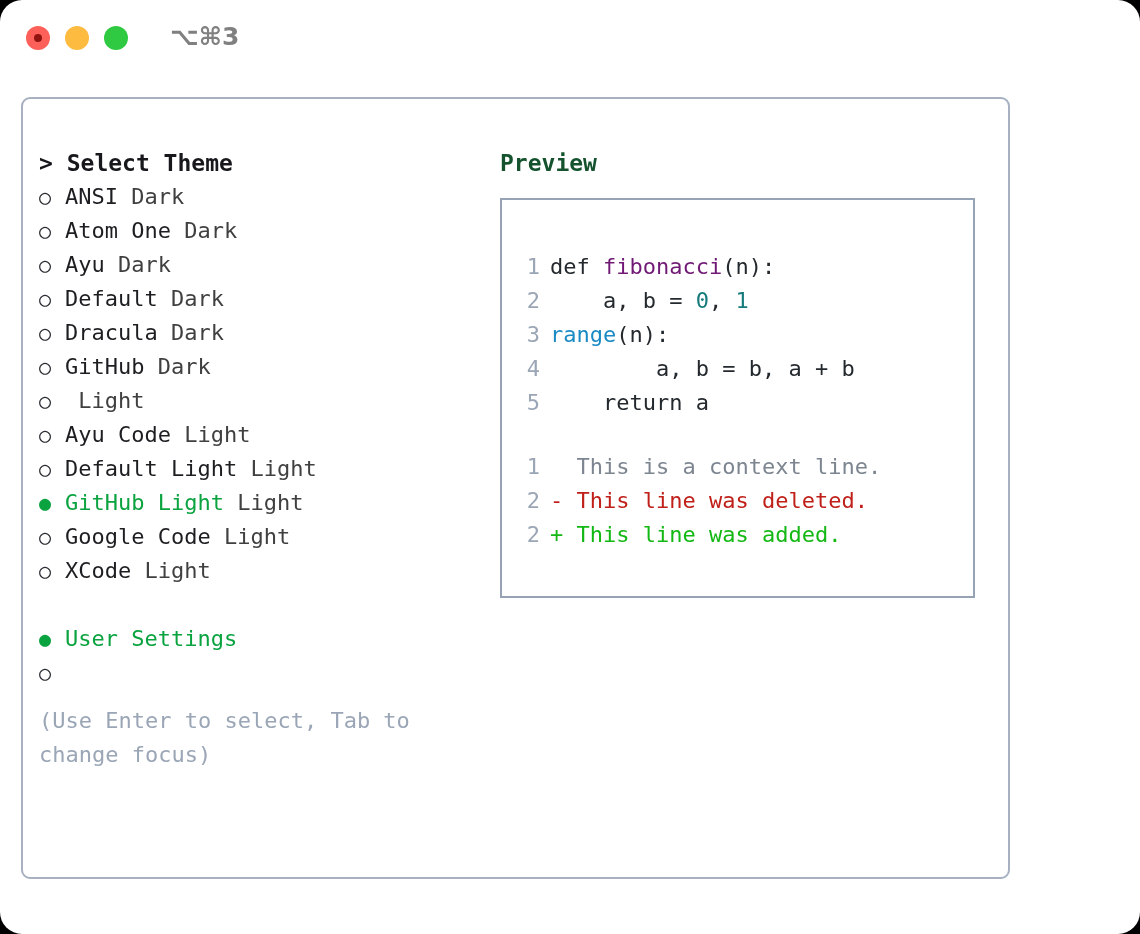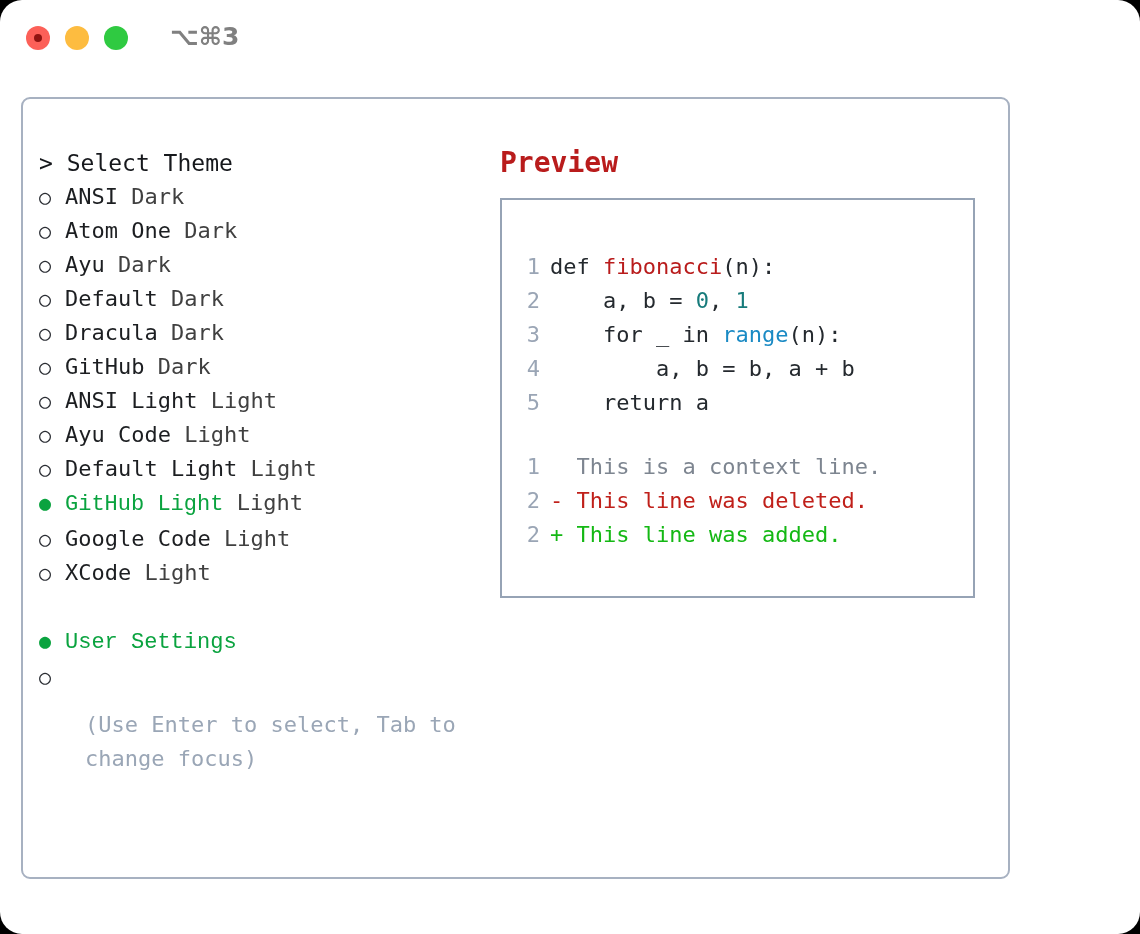--- a/index.html
+++ b/index.html
@@ -82,61 +82,60 @@
     position: absolute;
     left: 16px; top: 47px;
     width: 440px;
   }
   .section-header {
     font-size: 23px;
     color: #16181c;
     line-height: 34px;
     white-space: pre;
   }
-  .section-header.bold { font-weight: normal; }
+  .section-header.bold { font-weight: bold; }
 
   .opt-row {
     display: flex;
     align-items: baseline;
     line-height: 34px;
     font-size: 22px;
     white-space: pre;
   }
   .marker {
     display: inline-block;
     width: 26px;
     color: #2a2d33;
     font-size: 20px;
     flex: 0 0 auto;
   }
   .marker.sel { color: #0aa33f; }
   .opt-label { color: #1c1e21; }
-  .opt-label.sel { color: #0aa33f; font-family: Liberation Mono, monospace; }
+  .opt-label.sel { color: #0aa33f; }
   .opt-variant { color: #404040; }
   .spacer-row { height: 34px; }
 
   .hint {
     margin-top: 14px;
     font-size: 22px;
     line-height: 34px;
     color: #9aa6b6;
     width: 410px;
-    margin-left: 46px;
   }
 
   
   .right-col {
     position: absolute;
     left: 477px; top: 47px;
     width: 490px;
   }
   .preview-title {
-    font-size: 28px;
+    font-size: 23px;
     font-weight: bold;
-    color: #b91c1c;
+    color: #14532d;
     line-height: 34px;
   }
   .preview-box {
     margin-top: 18px;
     width: 475px;
     height: 400px;
     border: 2px solid #96a3b5;
     background: #ffffff;
     box-sizing: border-box;
     padding: 50px 0 0 12px;
@@ -149,21 +148,21 @@
   }
   .lineno {
     display: inline-block;
     width: 26px;
     text-align: right;
     color: #9aa5b5;
     flex: 0 0 auto;
     margin-right: 10px;
   }
   .code-text { color: #24292e; }
-  .tok-fn   { color: #b91c1c; }
+  .tok-fn   { color: #701a75; }
   .tok-num  { color: #177b7b; }
   .tok-call { color: #1a8ac4; }
   .diff-gap { height: 30px; }
   .diff-ctx { color: #7d8590; }
   .diff-del { color: #c0201a; }
   .diff-add { color: #14b814; }
 </style>
 </head>
 <body>
 
@@ -182,21 +181,21 @@
 
     <div class="left-col">
       <div class="section-header bold">&gt; Select Theme</div>
       <div id="theme-list">
           <div class="opt-row"><span class="marker">○</span><span class="opt-label">ANSI</span><span class="opt-variant"> Dark</span></div>
           <div class="opt-row"><span class="marker">○</span><span class="opt-label">Atom One</span><span class="opt-variant"> Dark</span></div>
           <div class="opt-row"><span class="marker">○</span><span class="opt-label">Ayu</span><span class="opt-variant"> Dark</span></div>
           <div class="opt-row"><span class="marker">○</span><span class="opt-label">Default</span><span class="opt-variant"> Dark</span></div>
           <div class="opt-row"><span class="marker">○</span><span class="opt-label">Dracula</span><span class="opt-variant"> Dark</span></div>
           <div class="opt-row"><span class="marker">○</span><span class="opt-label">GitHub</span><span class="opt-variant"> Dark</span></div>
-          <div class="opt-row"><span class="marker">○</span><span class="opt-label">ANSI Light</span><span class="opt-variant"> Light</span></div>
+          <div class="opt-row"><span class="marker">○</span><span class="opt-variant"> Light</span></div>
           <div class="opt-row"><span class="marker">○</span><span class="opt-label">Ayu Code</span><span class="opt-variant"> Light</span></div>
           <div class="opt-row"><span class="marker">○</span><span class="opt-label">Default Light</span><span class="opt-variant"> Light</span></div>
           <div class="opt-row"><span class="marker sel">●</span><span class="opt-label sel">GitHub Light</span><span class="opt-variant"> Light</span></div>
           <div class="opt-row"><span class="marker">○</span><span class="opt-label">Google Code</span><span class="opt-variant"> Light</span></div>
           <div class="opt-row"><span class="marker">○</span><span class="opt-label">XCode</span><span class="opt-variant"> Light</span></div>
         </div>
 
       <div class="spacer-row"></div>
 
       <div id="apply-list">
@@ -206,21 +205,21 @@
 
       <div class="hint">(Use Enter to select, Tab to change focus)</div>
     </div>
 
     <div class="right-col">
       <div class="preview-title">Preview</div>
       <div class="preview-box">
         <div id="code-block">
             <div class="code-line"><span class="lineno">1</span><span class="code-text">def </span><span class="tok-fn">fibonacci</span><span class="code-text">(n):</span></div>
             <div class="code-line"><span class="lineno">2</span><span class="code-text">    a, b = </span><span class="tok-num">0</span><span class="code-text">, </span><span class="tok-num">1</span></div>
-            <div class="code-line"><span class="lineno">3</span><span class="code-text">    for _ in </span><span class="tok-call">range</span><span class="code-text">(n):</span></div>
+            <div class="code-line"><span class="lineno">3</span><span class="tok-call">range</span><span class="code-text">(n):</span></div>
             <div class="code-line"><span class="lineno">4</span><span class="code-text">        a, b = b, a + b</span></div>
             <div class="code-line"><span class="lineno">5</span><span class="code-text">    return a</span></div>
           </div>
         <div class="diff-gap"></div>
         <div id="diff-block">
             <div class="code-line"><span class="lineno">1</span><span class="diff-ctx">  </span><span class="diff-ctx">This is a context line.</span></div>
             <div class="code-line"><span class="lineno">2</span><span class="diff-del">- </span><span class="diff-del">This line was deleted.</span></div>
             <div class="code-line"><span class="lineno">2</span><span class="diff-add">+ </span><span class="diff-add">This line was added.</span></div>
           </div>
       </div>

